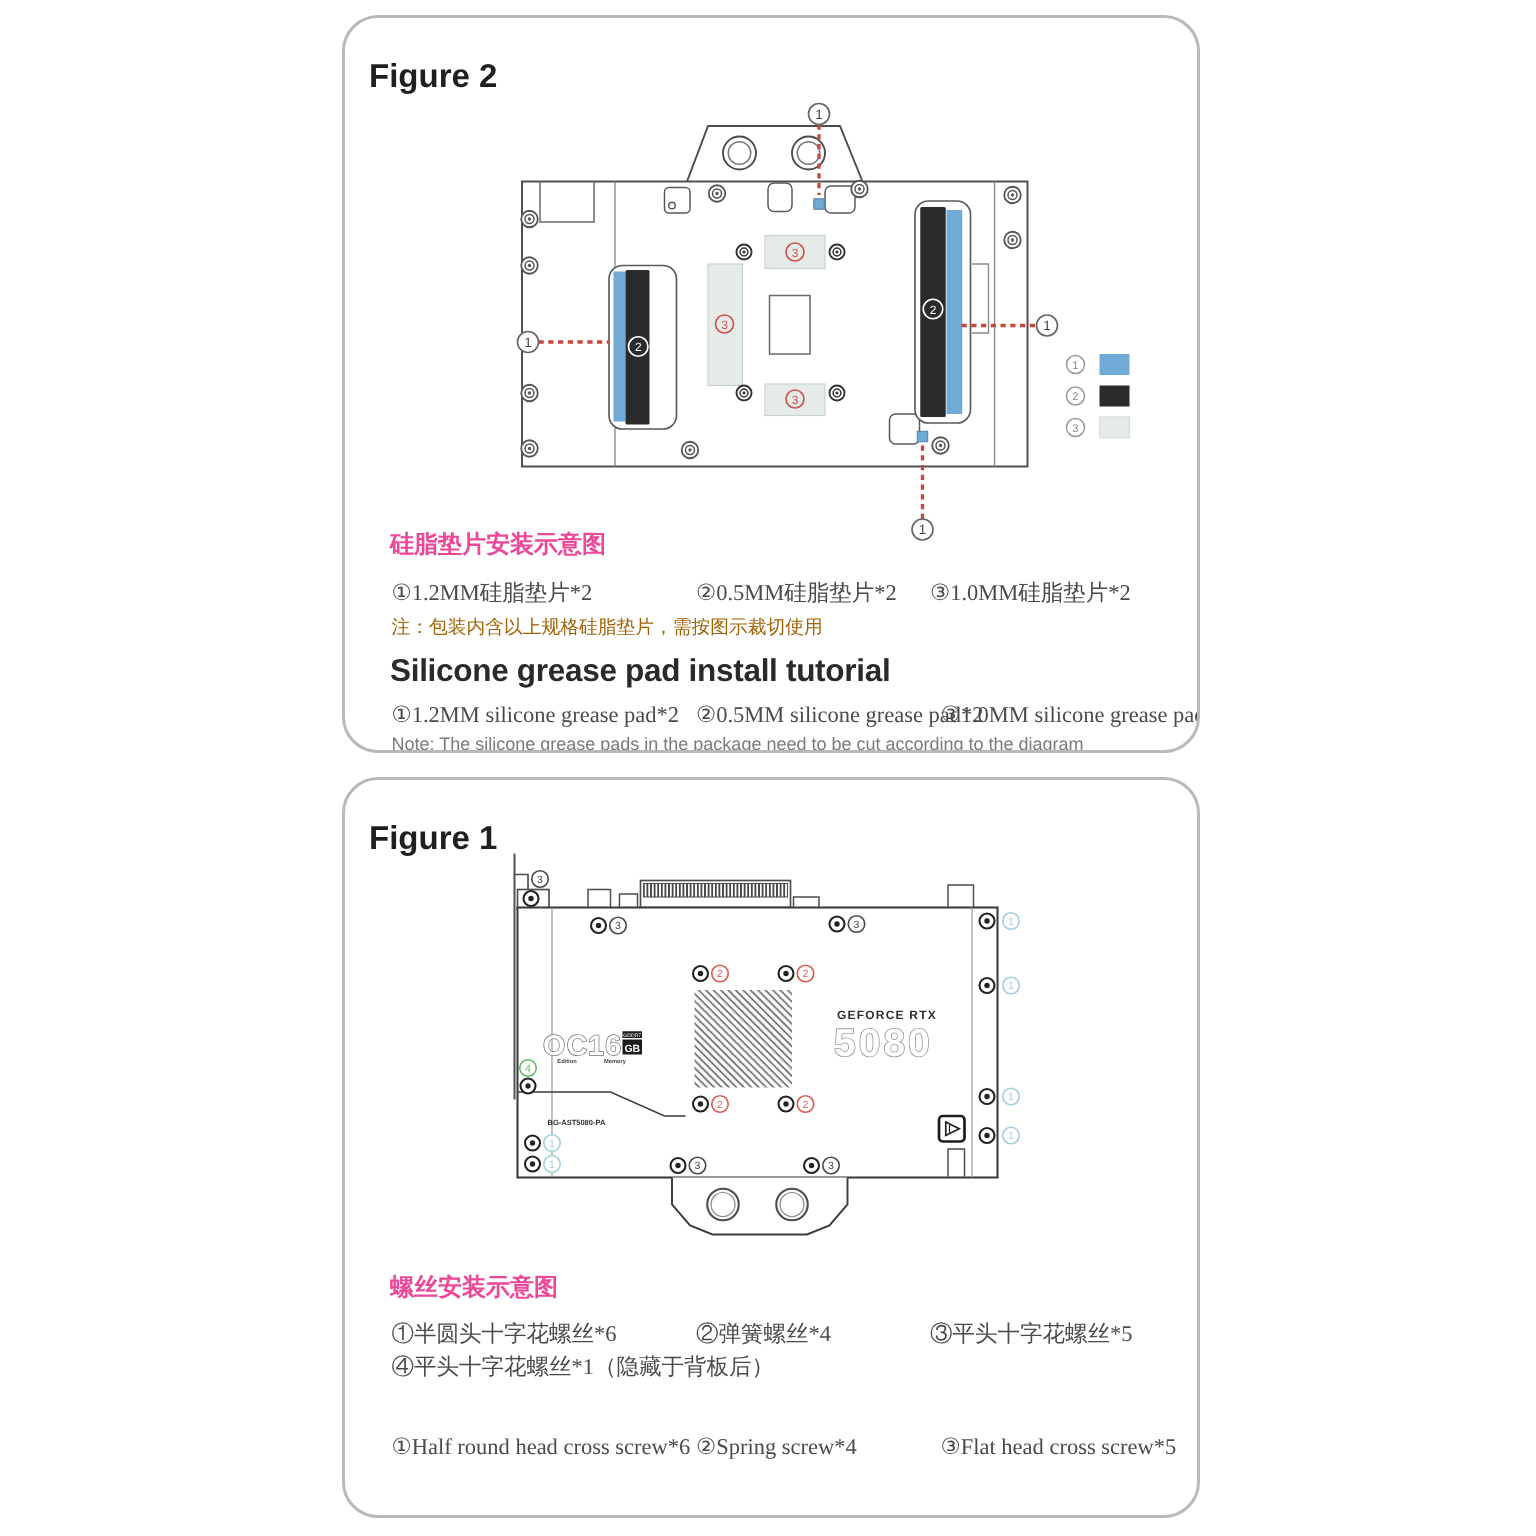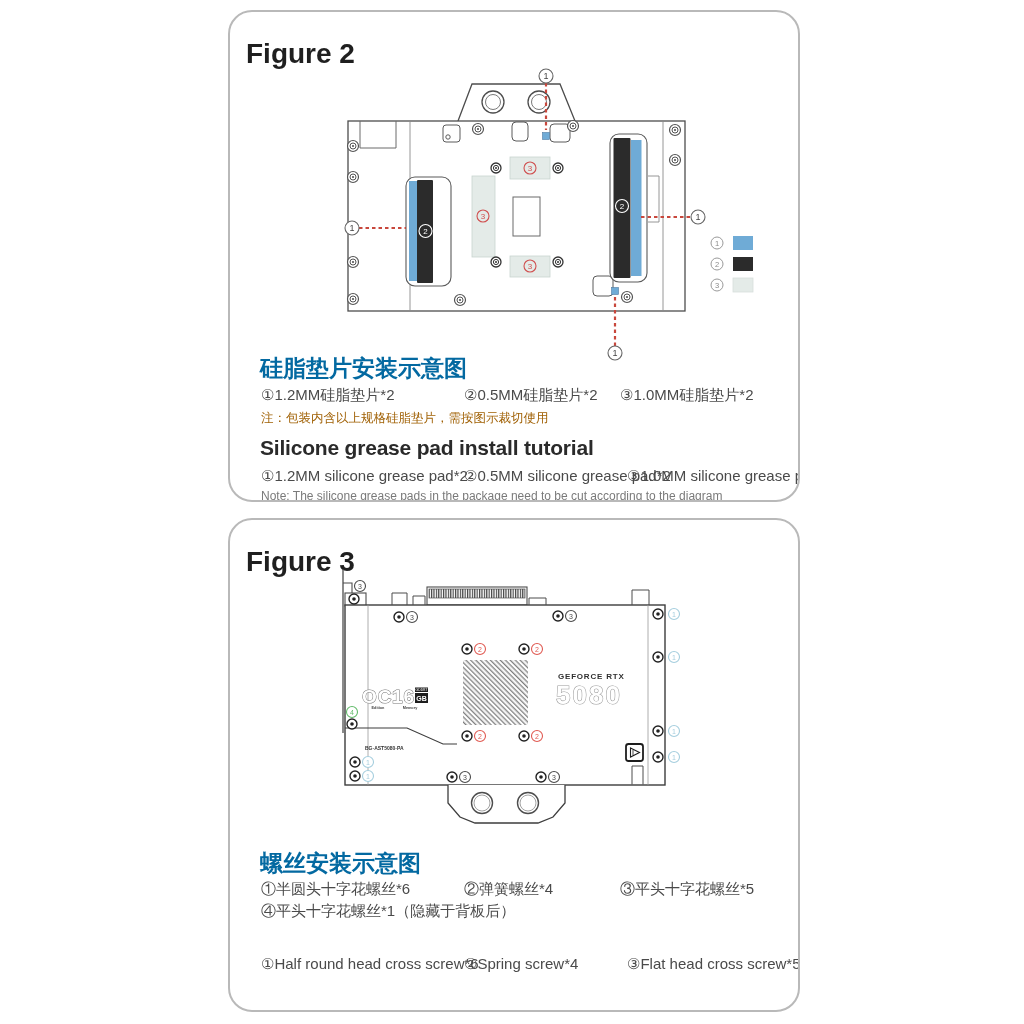--- a/index.html
+++ b/index.html
@@ -6,27 +6,27 @@
   body{
     width:1024px;height:1024px;position:relative;background:#ffffff;
     font-family:"Liberation Sans",sans-serif;color:#333;
   }
   .card{
     position:absolute;left:228px;width:572px;background:#fff;
     border:2px solid #b9b9b9;border-radius:24px;box-sizing:border-box;overflow:hidden;
   }
   #card-fig2{top:10px;height:492px;}
   #card-fig3{top:518px;height:494px;}
-  .fig-title{position:absolute;left:16px;top:26px;font-size:28px;font-weight:600;color:#1f1f1f;}
+  .fig-title{position:absolute;left:16px;top:26px;font-size:22px;font-weight:600;color:#1f1f1f;}
   .diagram-svg{position:absolute;}
   #fig2-svg{left:100px;top:52px;width:440px;height:300px;}
   #fig3-svg{left:105px;top:45px;width:395px;height:265px;}
-  .cn-title{position:absolute;left:30px;font-size:23px;font-weight:700;color:#0369a1;white-space:nowrap;text-align:right;}
+  .cn-title{position:absolute;left:30px;font-size:16px;font-weight:700;color:#ec4899;white-space:nowrap;text-align:right;}
   .en-title{position:absolute;left:30px;font-size:21px;font-weight:700;color:#2a2a2a;white-space:nowrap;letter-spacing:-0.2px;}
-  .item{position:absolute;font-size:15px;color:#4a4a4a;white-space:nowrap;}
+  .item{position:absolute;font-size:15px;color:#4a4a4a;white-space:nowrap;font-family:Liberation Serif, serif;}
   .c1{left:31px;} .c2{left:234px;} .c3cn{left:390px;} .c3en{left:397px;}
   .note{position:absolute;left:31px;font-size:12.5px;color:#a16207;white-space:nowrap;}
   .note-en{font-size:12px;color:#7a7a7a;}
   svg text{font-family:"Liberation Sans",sans-serif;}
   .outline-txt{paint-order:stroke;}
 </style>
 </head>
 <body>
 
 <div class="card" id="card-fig2">
@@ -167,21 +167,21 @@
   <div class="item c3cn" style="top:374px">③1.0MM硅脂垫片*2</div>
   <div class="note" style="top:398px">注：包装内含以上规格硅脂垫片，需按图示裁切使用</div>
   <div class="en-title" style="top:424px">Silicone grease pad install tutorial</div>
   <div class="item c1" style="top:455px">①1.2MM silicone grease pad*2</div>
   <div class="item c2" style="top:455px">②0.5MM silicone grease pad*2</div>
   <div class="item c3en" style="top:455px">③1.0MM silicone grease pad*2</div>
   <div class="note note-en" style="top:477px">Note: The silicone grease pads in the package need to be cut according to the diagram</div>
 </div>
 
 <div class="card" id="card-fig3">
-  <div class="fig-title">Figure 3</div>
+  <div class="fig-title">Figure 1</div>
 
   <svg id="fig3-svg" class="diagram-svg" viewBox="0 0 395 265">
     <defs>
       <pattern id="pcie" width="2.4" height="9" patternUnits="userSpaceOnUse">
         <rect width="2.4" height="9" fill="#fff"></rect>
         <line x1="0.6" y1="0" x2="0.6" y2="9" stroke="#333" stroke-width="1.1"></line>
       </pattern>
       <pattern id="diag" width="7" height="7" patternUnits="userSpaceOnUse" patternTransform="rotate(-45)">
         <rect width="7" height="7" fill="#fff"></rect>
         <line x1="0.7" y1="0" x2="0.7" y2="7" stroke="#666" stroke-width="1.1"></line>

